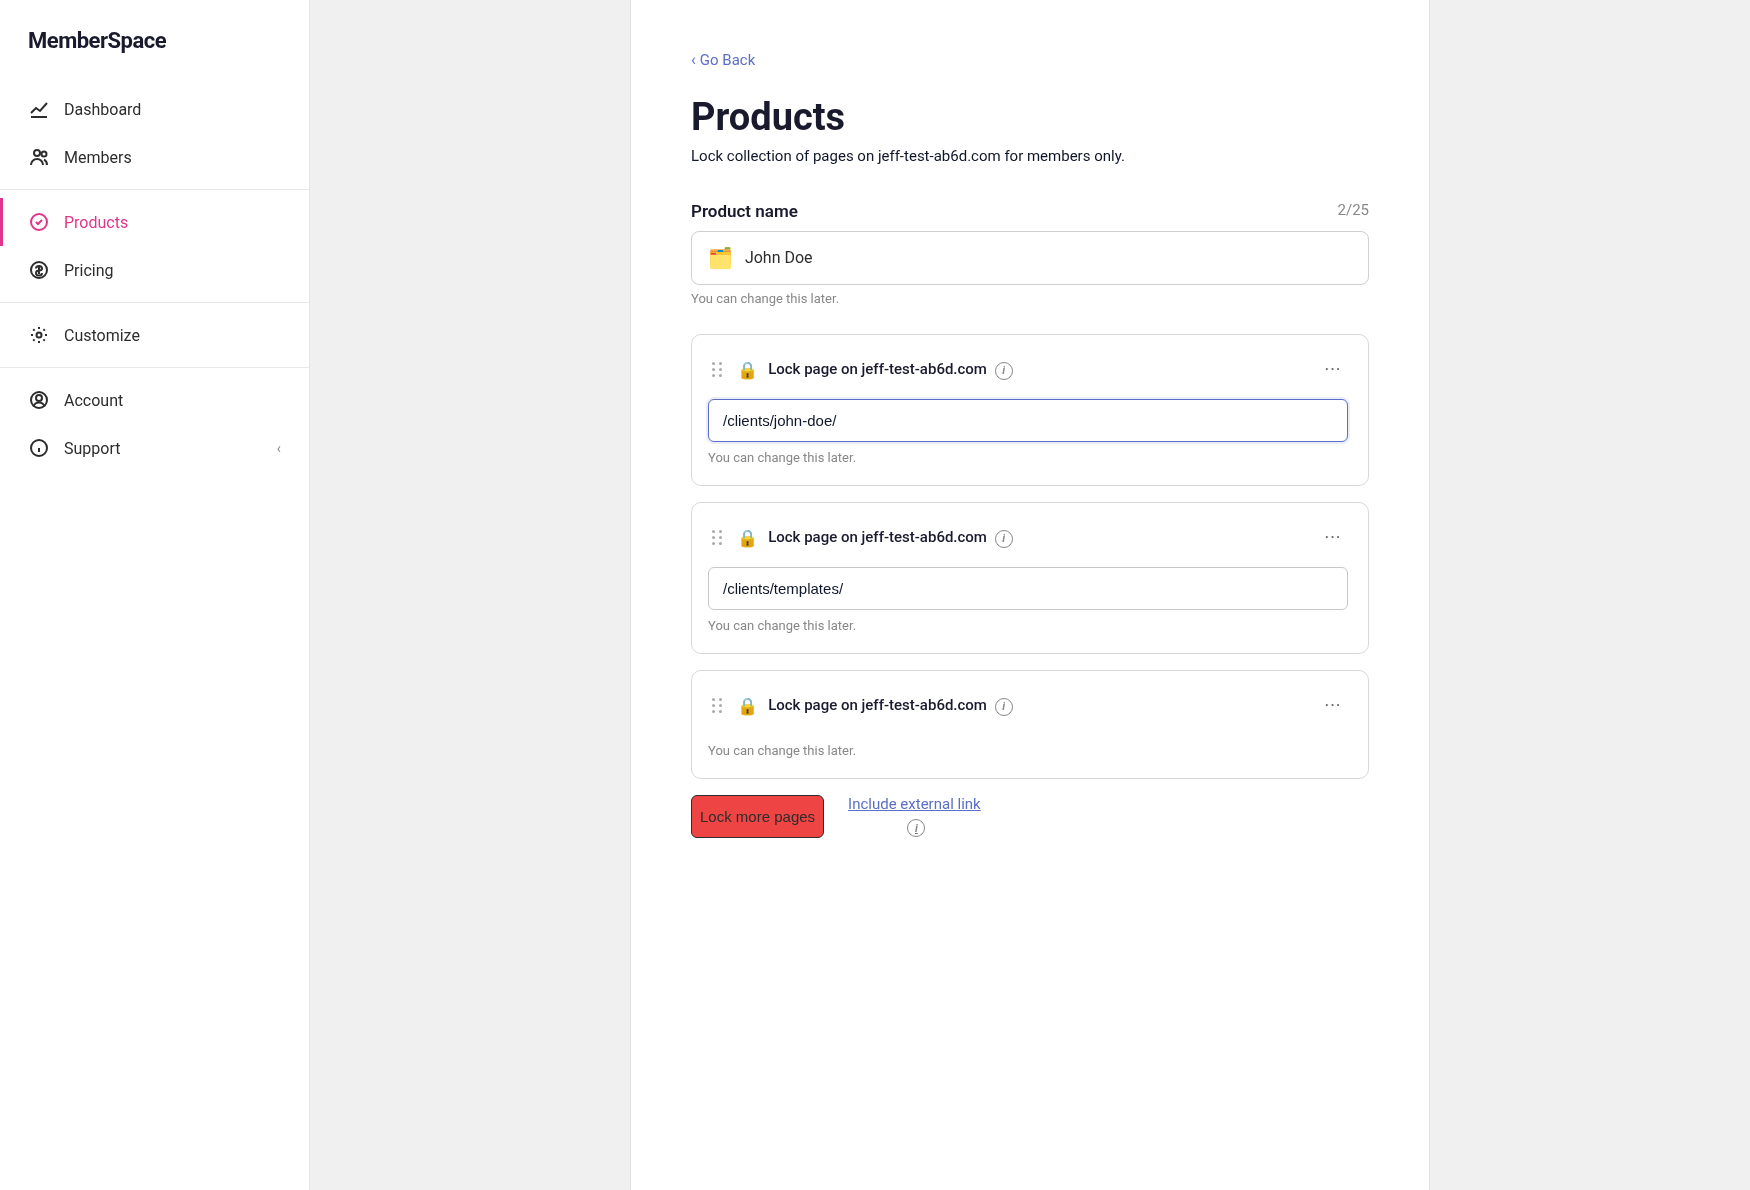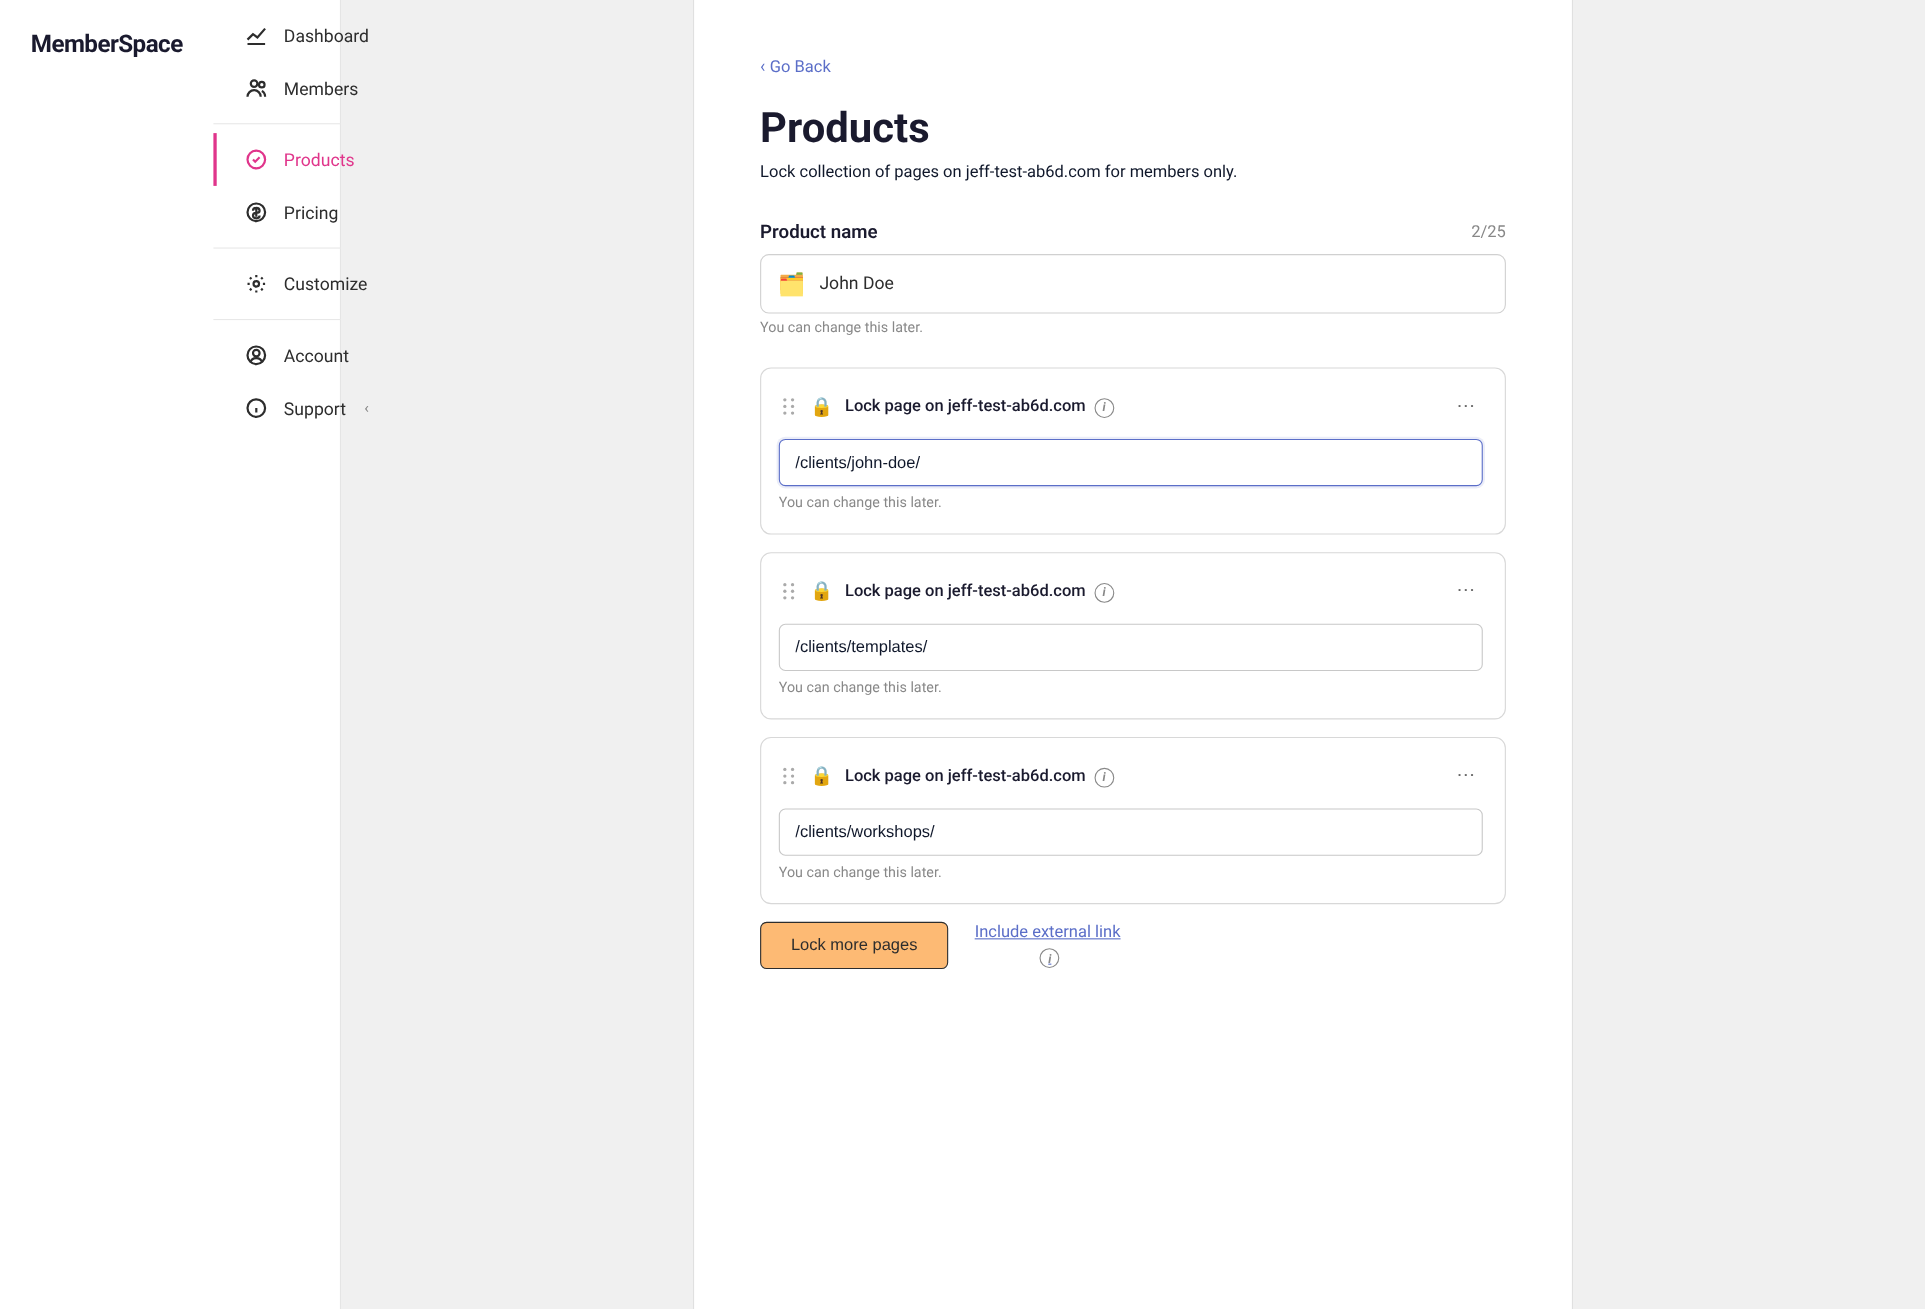--- a/index.html
+++ b/index.html
@@ -11,20 +11,21 @@
       min-height: 1190px;
     }
 
     
     .sidebar {
       width: 310px;
       min-height: 1190px;
       background: #ffffff;
       border-right: 1px solid #e5e5e5;
       display: flex;
+      flex-direction: column;
       padding-top: 0;
       flex-shrink: 0;
     }
 
     .sidebar-logo {
       padding: 28px 28px 24px;
       font-size: 22px;
       font-weight: 700;
       color: #1a1a2e;
       letter-spacing: -0.5px;
@@ -276,24 +277,24 @@
     
     .bottom-actions {
       display: flex;
       align-items: center;
       gap: 24px;
       margin-top: 8px;
     }
 
     .lock-more-btn {
       border: 1.5px solid #2d2d2d;
-      background: #fdba74;
+      background: #ef4444;
       color: #2d2d2d;
       border-radius: 6px;
-      padding: 12px 27px;
+      padding: 12px 8px;
       font-size: 15px;
       font-weight: 500;
       cursor: pointer;
     }
 
     .external-link {
       display: flex;
       align-items: center;
       gap: 6px;
       color: #5b6ec8;
@@ -482,21 +483,20 @@
                 <div class="drag-dot"></div>
             </div>
           </div>
           <span class="lock-icon">🔒</span>
           <span class="lock-title">
             <span>Lock page on jeff-test-ab6d.com</span>
             <span class="info-icon">i</span>
           </span>
           <div class="more-options">···</div>
         </div>
-        <input class="lock-input" type="text" value="/clients/workshops/" style="">
         <p class="lock-hint">You can change this later.</p>
       </div>
 
       
       <div class="bottom-actions">
         <button class="lock-more-btn">Lock more pages</button>
         <a class="external-link">
           <span>Include external link</span>
           <span class="info-icon">i</span>
         </a>

